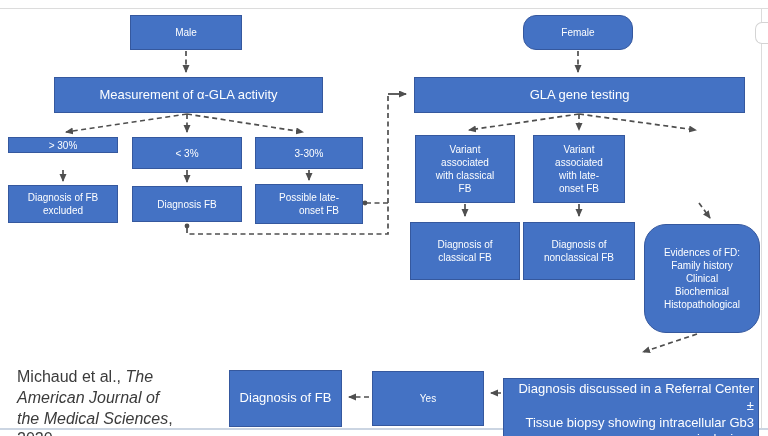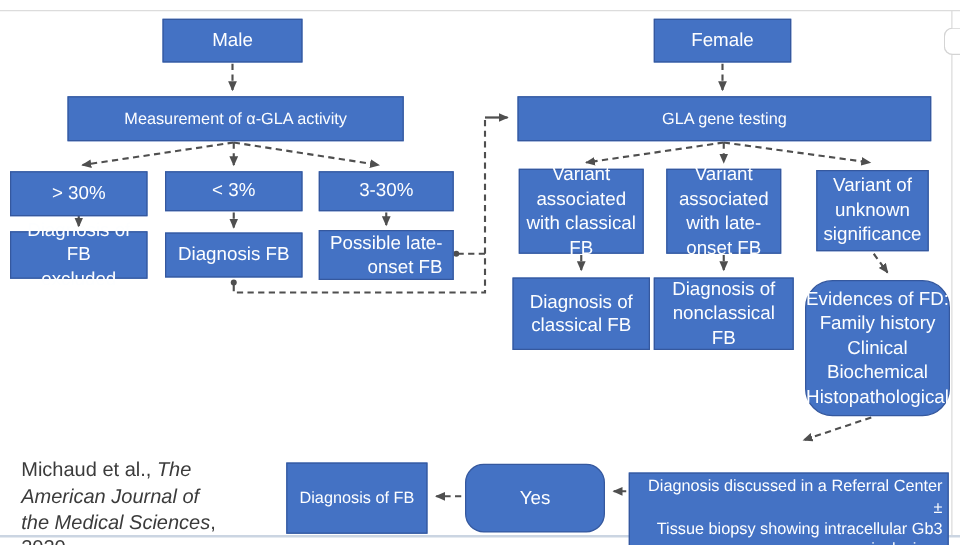--- a/index.html
+++ b/index.html
@@ -14,21 +14,21 @@
   .node {
     position: absolute;
     box-sizing: border-box;
     background: #4472C4;
     border: 1px solid #35589E;
     color: #FDFEFF;
     display: flex;
     align-items: center;
     justify-content: center;
     text-align: center;
-    font-size: 15px;
+    font-size: 10px;
     line-height: 1.3;
     white-space: pre-line;
     padding: 2px 4px;
   }
   .node.wide { font-size: 13px; }
   .connector-layer {
     position: absolute;
     left: 0; top: 0;
     width: 768px; height: 436px;
     pointer-events: none;
@@ -102,60 +102,57 @@
     <path class="dashed" marker-end="url(#arrow)" d="M501 393 H491"></path>
     <path class="dashed" marker-end="url(#arrow)" d="M369 397 H349"></path>
     <path class="dashed" d="M187 228 V234 H388 V94"></path>
     <path class="dashed" d="M366 203 H388"></path>
     <path class="solid" marker-end="url(#arrow)" d="M388 94 H406"></path>
     <circle cx="187" cy="226" r="2.4" fill="#4F4F4F"></circle>
     <circle cx="365" cy="203" r="2.4" fill="#4F4F4F"></circle>
   </svg>
 
   <div class="node" style="left:130px; top:15px; width:112px; height:35px;">Male</div>
-  <div class="node" style="left:523px; top:15px; width:110px; height:35px;">Female</div>
+  <div class="node" style="left:523px; top:15px; width:110px; height:35px;border-radius:13px;">Female</div>
 
   <div class="node wide" style="left:54px; top:77px; width:269px; height:36px;text-align:center;">Measurement of α-GLA activity</div>
   <div class="node wide" style="left:414px; top:77px; width:331px; height:36px;">GLA gene testing</div>
 
-  <div class="node" style="left:8px; top:137px; width:110px; height:36px;">&gt; 30%</div>
+  <div class="node" style="left:8px; top:137px; width:110px; height:16px;">&gt; 30%</div>
   <div class="node" style="left:132px; top:137px; width:110px; height:32px;">&lt; 3%</div>
   <div class="node" style="left:255px; top:137px; width:108px; height:32px;">3-30%</div>
 
   <div class="node" style="left:8px; top:185px; width:110px; height:38px;">Diagnosis of FB
 excluded</div>
   <div class="node" style="left:132px; top:186px; width:110px; height:36px;">Diagnosis FB</div>
   <div class="node" style="left:255px; top:184px; width:108px; height:40px;text-align:right;">Possible late-
 onset FB</div>
 
   <div class="node" style="left:415px; top:135px; width:100px; height:68px;">Variant
 associated
 with classical
 FB</div>
   <div class="node" style="left:533px; top:135px; width:92px; height:68px;">Variant
 associated
 with late-
 onset FB</div>
-  <div class="node" style="left:653px; top:136px; width:90px; height:65px;">Variant of
-unknown
-significance</div>
 
   <div class="node" style="left:410px; top:222px; width:110px; height:58px;">Diagnosis of
 classical FB</div>
   <div class="node" style="left:523px; top:222px; width:112px; height:58px;">Diagnosis of
 nonclassical FB</div>
   <div class="node" style="left:644px; top:224px; width:116px; height:109px;border-radius:22px;">Evidences of FD:
 Family history
 Clinical
 Biochemical
 Histopathological</div>
 
   <div class="node wide" style="left:503px; top:378px; width:256px; height:73px;text-align:right;">Diagnosis discussed in a Referral Center
 ±
 Tissue biopsy showing intracellular Gb3 inclusions</div>
-  <div class="node" style="left:372px; top:371px; width:112px; height:55px;border-radius:15px;">Yes</div>
+  <div class="node" style="left:372px; top:371px; width:112px; height:55px;">Yes</div>
   <div class="node wide" style="left:229px; top:370px; width:113px; height:57px;">Diagnosis of FB</div>
 
   <div class="citation">
     <span>Michaud et al., </span><span class="it">The American Journal of the Medical Sciences</span><span>, 2020.</span>
   </div>
 
 </div>
 
 </body></html>

